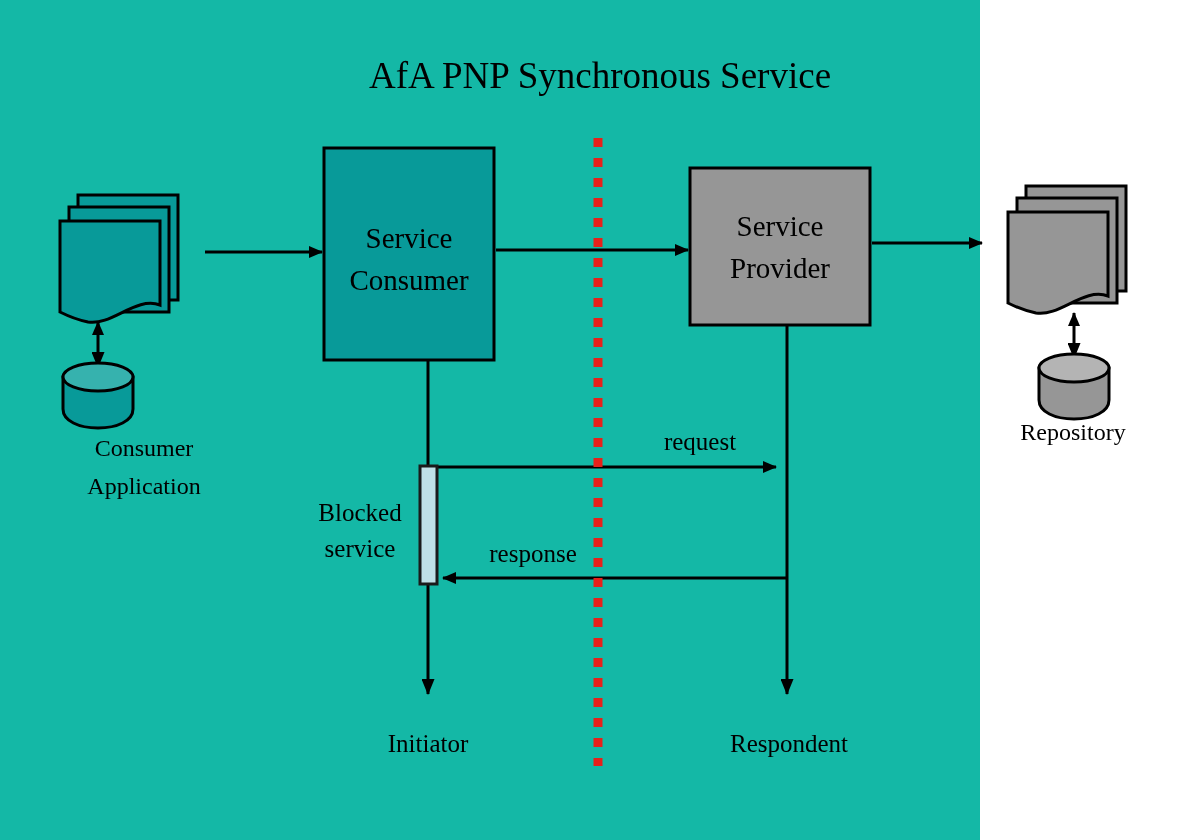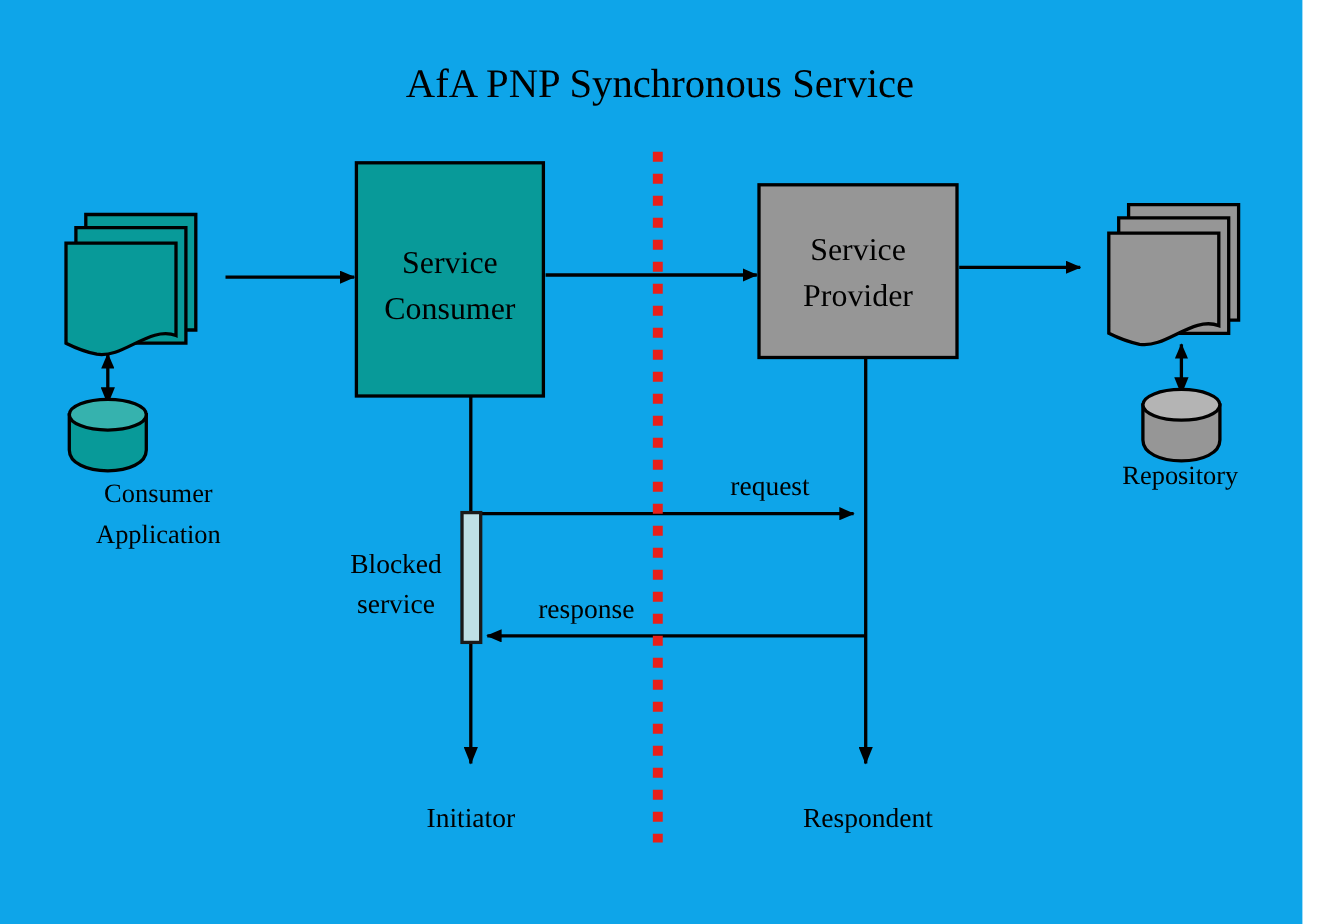--- a/index.html
+++ b/index.html
@@ -10,23 +10,23 @@
   }
   body {
     width: 1200px;
     height: 840px;
     overflow: hidden;
     font-family: "Liberation Serif", "DejaVu Serif", serif;
     color: #000000;
   }
   #diagram-root {
     position: relative;
-    width: 1184px;
+    width: 980px;
     height: 840px;
-    background: #0ea5e9;
+    background: #14b8a6;
   }
   svg.canvas {
     position: absolute;
     top: 0;
     left: 0;
     width: 1200px;
     height: 840px;
     display: block;
   }
   .title-text {

